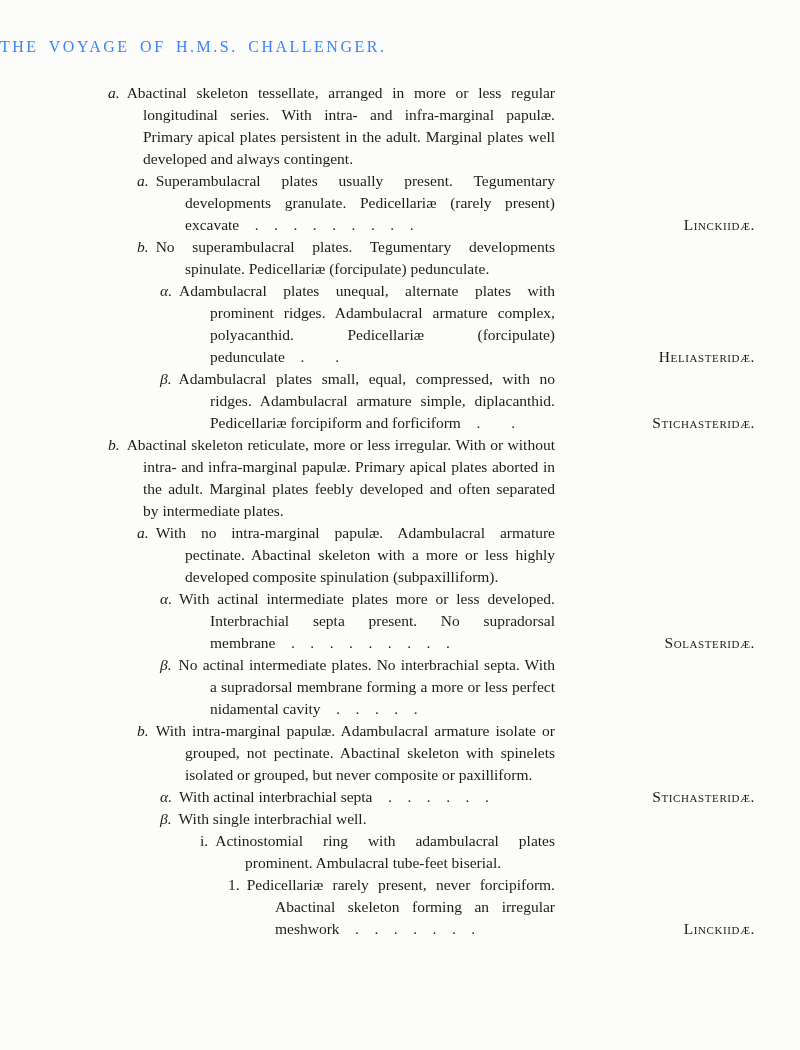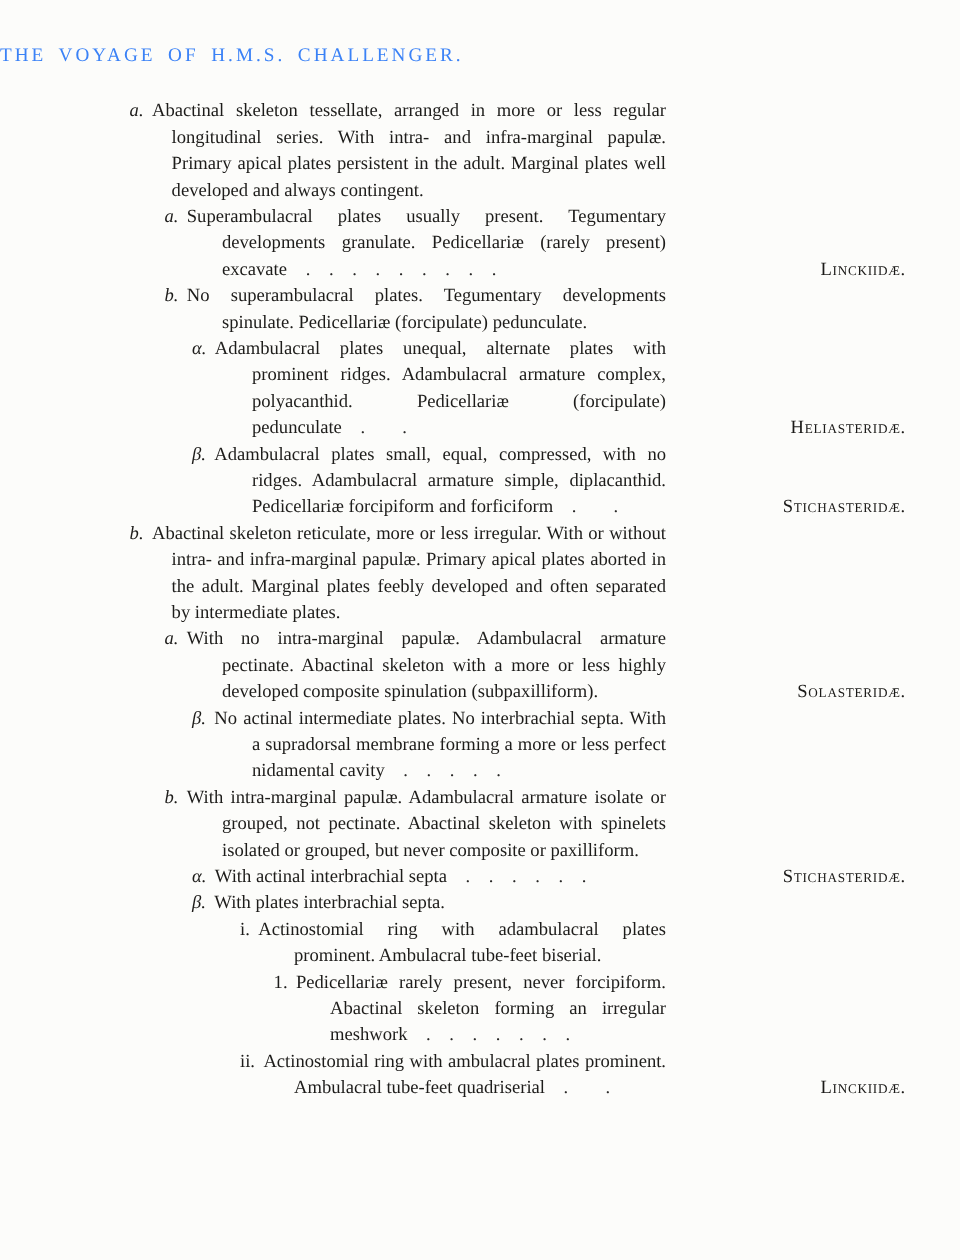--- a/index.html
+++ b/index.html
@@ -95,42 +95,42 @@
   </div>
       <div class="entry lvl1">
     <div class="text-wrap"><span class="marker it">b.</span><span class="body-text">Abactinal skeleton reticulate, more or less irregular.  With or without intra- and infra-marginal papulæ.  Primary apical plates aborted in the adult.  Marginal plates feebly developed and often separated by intermediate plates.</span></div>
 
   </div>
       <div class="entry lvl2">
     <div class="text-wrap"><span class="marker it">a.</span><span class="body-text">With no intra-marginal papulæ.  Adambulacral armature pectinate.  Abactinal skeleton with a more or less highly developed composite spinulation (subpaxilliform).</span></div>
 
   </div>
       <div class="entry lvl3">
+    <div class="text-wrap"><span class="marker it">α.</span><span class="body-text">With actinal intermediate plates more or less developed.  Interbrachial septa present.  No supradorsal membrane</span><span class="dots"> . . . . . . . . .</span></div>
     <div class="family">Solasteridæ.</div>
   </div>
       <div class="entry lvl3">
     <div class="text-wrap"><span class="marker it">β.</span><span class="body-text">No actinal intermediate plates.  No interbrachial septa.  With a supradorsal membrane forming a more or less perfect nidamental cavity</span><span class="dots"> . . . . .</span></div>
   </div>
       <div class="entry lvl2">
     <div class="text-wrap"><span class="marker it">b.</span><span class="body-text">With intra-marginal papulæ.  Adambulacral armature isolate or grouped, not pectinate.  Abactinal skeleton with spinelets isolated or grouped, but never composite or paxilliform.</span></div>
 
   </div>
       <div class="entry lvl3">
     <div class="text-wrap"><span class="marker it">α.</span><span class="body-text">With actinal interbrachial septa</span><span class="dots"> . . . . . .</span></div>
     <div class="family">Stichasteridæ.</div>
   </div>
       <div class="entry lvl3">
-    <div class="text-wrap"><span class="marker it">β.</span><span class="body-text">With plates interbrachial septa.</span></div>
+    <div class="text-wrap"><span class="marker it">β.</span><span class="body-text">With single interbrachial well.</span></div>
 
   </div>
       <div class="entry lvl4">
     <div class="text-wrap"><span class="marker">i.</span><span class="body-text">Actinostomial ring with adambulacral plates prominent.  Ambulacral tube-feet biserial.</span></div>
 
   </div>
       <div class="entry lvl5">
     <div class="text-wrap"><span class="marker">1.</span><span class="body-text">Pedicellariæ rarely present, never forcipiform.  Abactinal skeleton forming an irregular meshwork</span><span class="dots"> . . . . . . .</span></div>
   </div>
       <div class="entry lvl4">
-    <div class="text-wrap"><span class="marker">ii.</span><span class="body-text">Actinostomial ring with ambulacral plates prominent.  Ambulacral tube-feet quadriserial</span><span class="dots"> .  .</span></div>
     <div class="family">Linckiidæ.</div>
   </div>
     </div>
 </div>
 
 </body></html>

